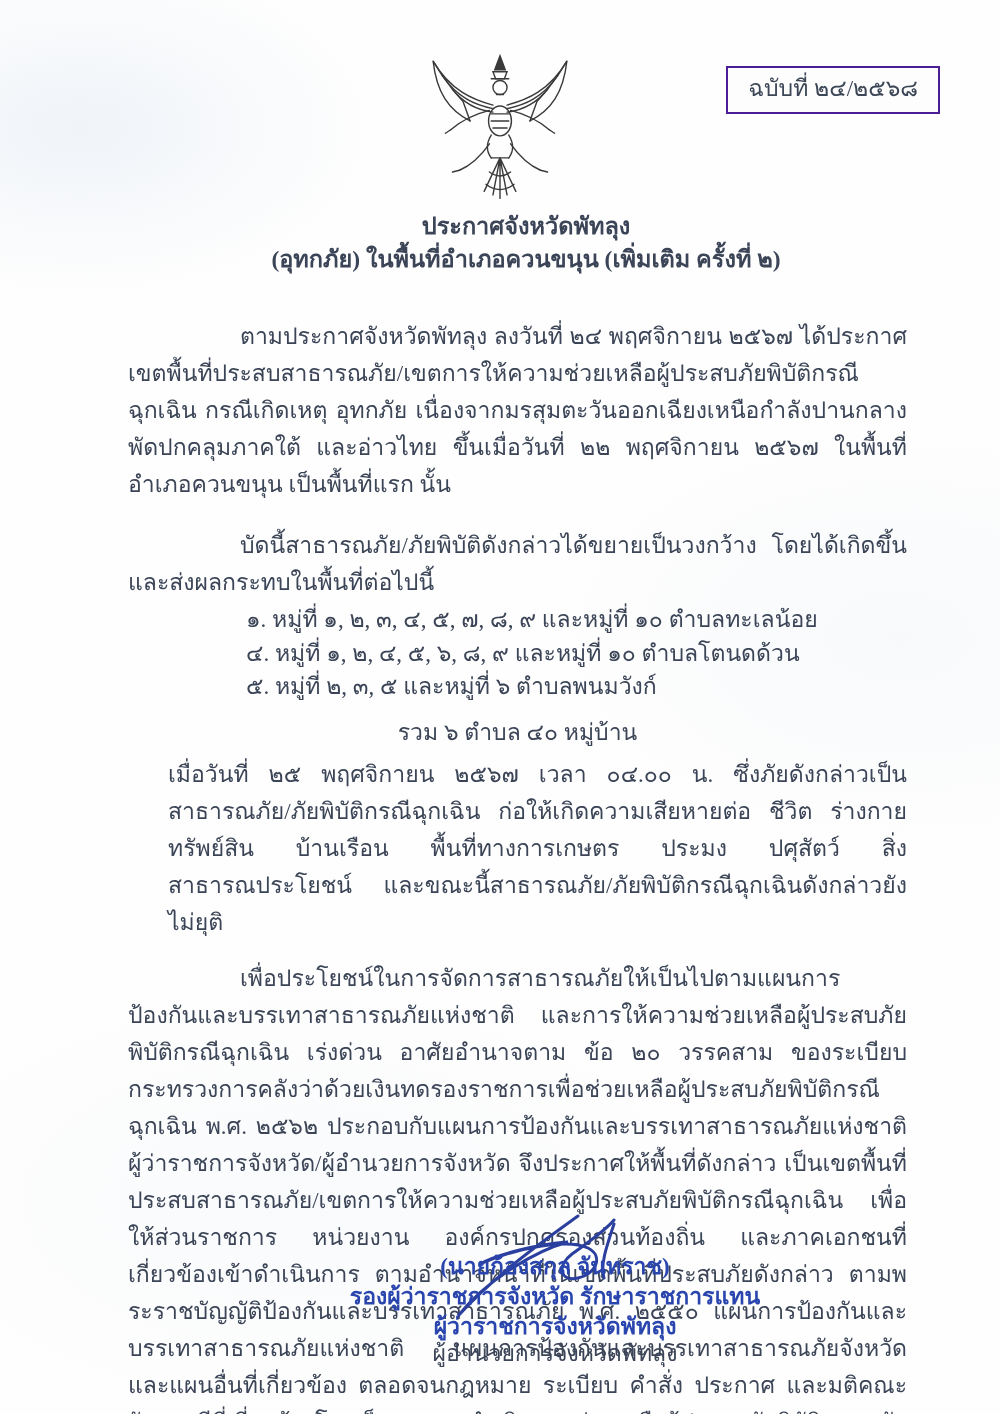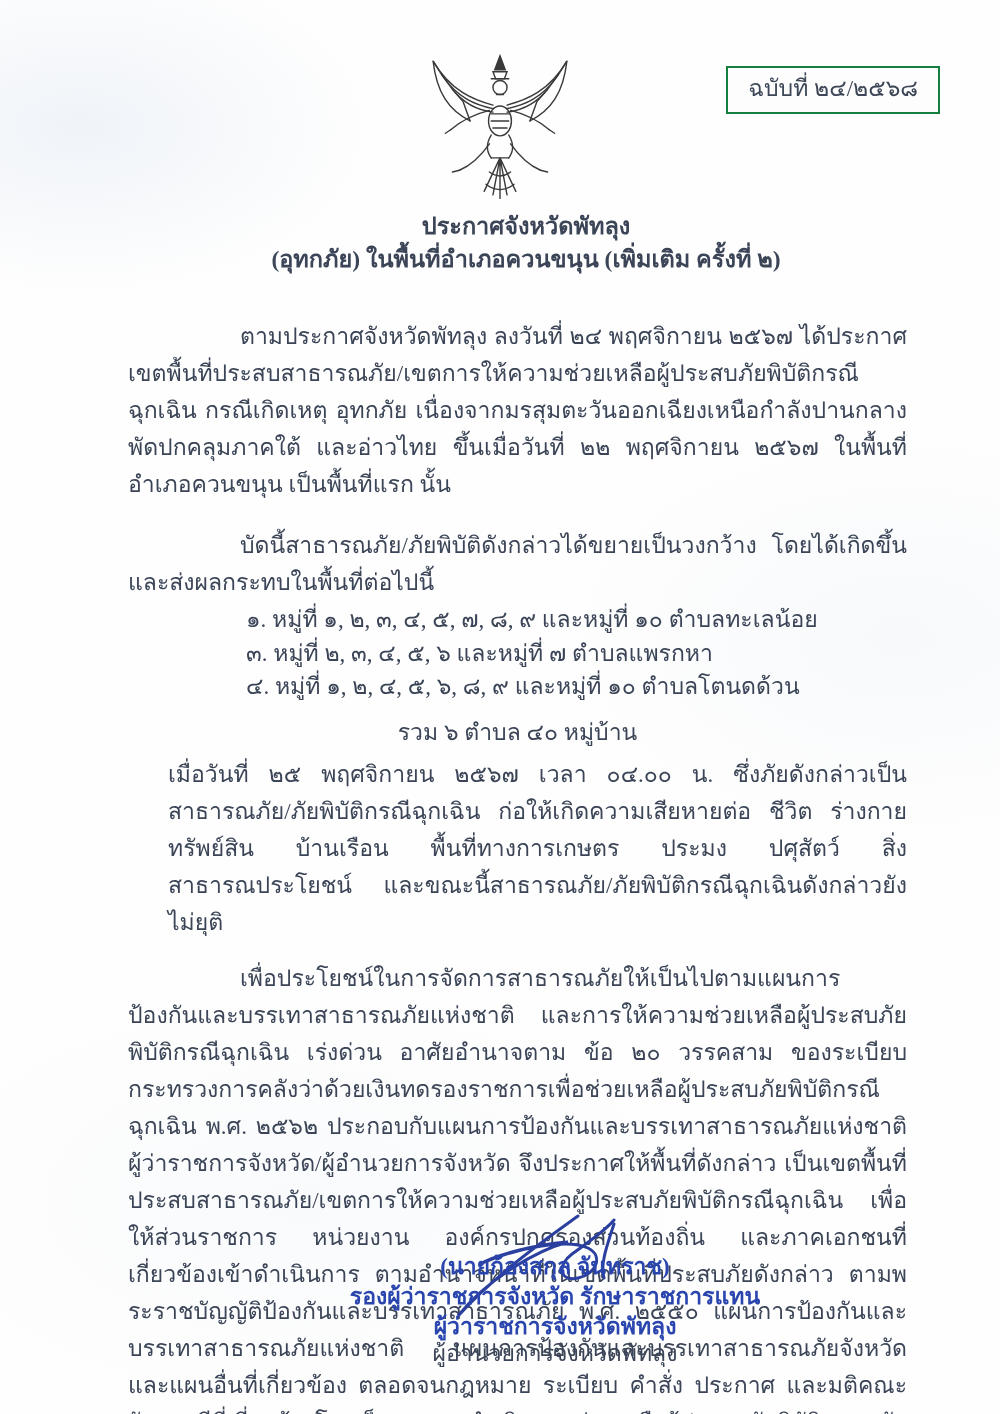--- a/index.html
+++ b/index.html
@@ -14,21 +14,21 @@
   }
   .scan-tint{
     position:absolute;inset:0;pointer-events:none;
     background:
       radial-gradient(420px 240px at 8% 9%, rgba(173,195,222,0.18), transparent 70%),
       radial-gradient(500px 300px at 90% 45%, rgba(190,205,225,0.10), transparent 70%),
       radial-gradient(600px 320px at 30% 85%, rgba(190,205,225,0.08), transparent 70%);
   }
   .edition-box{
     position:absolute;top:66px;right:60px;
-    border:2px solid #15803d;
+    border:2px solid #4c1d95;
     padding:8px 20px 10px 20px;
     font-size:23px;line-height:26px;
     color:#3c4656;background:#fdfdfd;
     white-space:nowrap;
   }
   .emblem-wrap{
     position:absolute;top:52px;left:0;width:100%;
     display:flex;justify-content:center;
   }
   .title-block{
@@ -122,22 +122,22 @@
     <div>ประกาศจังหวัดพัทลุง</div>
     <div>(อุทกภัย) ในพื้นที่อำเภอควนขนุน (เพิ่มเติม ครั้งที่ ๒)</div>
   </div>
 
   <div class="content">
     <p class="para indent">ตามประกาศจังหวัดพัทลุง ลงวันที่ ๒๔ พฤศจิกายน ๒๕๖๗ ได้ประกาศเขตพื้นที่ประสบสาธารณภัย/เขตการให้ความช่วยเหลือผู้ประสบภัยพิบัติกรณีฉุกเฉิน กรณีเกิดเหตุ อุทกภัย เนื่องจากมรสุมตะวันออกเฉียงเหนือกำลังปานกลางพัดปกคลุมภาคใต้ และอ่าวไทย ขึ้นเมื่อวันที่ ๒๒ พฤศจิกายน ๒๕๖๗ ในพื้นที่อำเภอควนขนุน เป็นพื้นที่แรก นั้น</p>
     <p class="para indent p2">บัดนี้สาธารณภัย/ภัยพิบัติดังกล่าวได้ขยายเป็นวงกว้าง โดยได้เกิดขึ้นและส่งผลกระทบในพื้นที่ต่อไปนี้</p>
 
     <div class="list">
       <div class="list-row">๑. หมู่ที่ ๑, ๒, ๓, ๔, ๕, ๗, ๘, ๙ และหมู่ที่ ๑๐ ตำบลทะเลน้อย</div>
-      <div class="list-row">๓. หมู่ที่ ๒, ๓, ๔, ๕, ๖ และหมู่ที่ ๗  ตำบลแพรกหา</div>
       <div class="list-row">๔. หมู่ที่ ๑, ๒, ๔, ๕, ๖, ๘, ๙ และหมู่ที่ ๑๐ ตำบลโตนดด้วน</div>
+      <div class="list-row">๕. หมู่ที่ ๒, ๓, ๕ และหมู่ที่ ๖ ตำบลพนมวังก์</div>
     </div>
     <div class="total-line">รวม ๖ ตำบล ๔๐ หมู่บ้าน</div>
 
     <p class="para p3">เมื่อวันที่ ๒๕ พฤศจิกายน ๒๕๖๗ เวลา ๐๔.๐๐ น. ซึ่งภัยดังกล่าวเป็นสาธารณภัย/ภัยพิบัติกรณีฉุกเฉิน ก่อให้เกิดความเสียหายต่อ ชีวิต ร่างกาย ทรัพย์สิน บ้านเรือน พื้นที่ทางการเกษตร ประมง ปศุสัตว์ สิ่งสาธารณประโยชน์ และขณะนี้สาธารณภัย/ภัยพิบัติกรณีฉุกเฉินดังกล่าวยังไม่ยุติ</p>
     <p class="para indent p4">เพื่อประโยชน์ในการจัดการสาธารณภัยให้เป็นไปตามแผนการป้องกันและบรรเทาสาธารณภัยแห่งชาติ และการให้ความช่วยเหลือผู้ประสบภัยพิบัติกรณีฉุกเฉิน เร่งด่วน อาศัยอำนาจตาม ข้อ ๒๐ วรรคสาม ของระเบียบกระทรวงการคลังว่าด้วยเงินทดรองราชการเพื่อช่วยเหลือผู้ประสบภัยพิบัติกรณีฉุกเฉิน พ.ศ. ๒๕๖๒ ประกอบกับแผนการป้องกันและบรรเทาสาธารณภัยแห่งชาติ ผู้ว่าราชการจังหวัด/ผู้อำนวยการจังหวัด จึงประกาศให้พื้นที่ดังกล่าว เป็นเขตพื้นที่ประสบสาธารณภัย/เขตการให้ความช่วยเหลือผู้ประสบภัยพิบัติกรณีฉุกเฉิน เพื่อให้ส่วนราชการ หน่วยงาน องค์กรปกครองส่วนท้องถิ่น และภาคเอกชนที่เกี่ยวข้องเข้าดำเนินการ ตามอำนาจหน้าที่ในเขตพื้นที่ประสบภัยดังกล่าว ตามพระราชบัญญัติป้องกันและบรรเทาสาธารณภัย พ.ศ. ๒๕๕๐ แผนการป้องกันและบรรเทาสาธารณภัยแห่งชาติ แผนการป้องกันและบรรเทาสาธารณภัยจังหวัด และแผนอื่นที่เกี่ยวข้อง ตลอดจนกฎหมาย ระเบียบ คำสั่ง ประกาศ และมติคณะรัฐมนตรีที่เกี่ยวข้องโดยเร็ว และดำเนินการช่วยเหลือผู้ประสบภัยพิบัติตามหลักเกณฑ์และวิธีการที่กระทรวงการคลังกำหนด ทั้งนี้ ต้องไม่เกิน ๓ เดือน นับแต่วันที่เกิดภัย</p>
 
   </div>
 
   <svg class="signature-svg" width="240" height="130" viewBox="0 0 240 130">
     <g fill="none" stroke="#2b3f9f" stroke-width="3" stroke-linecap="round">

